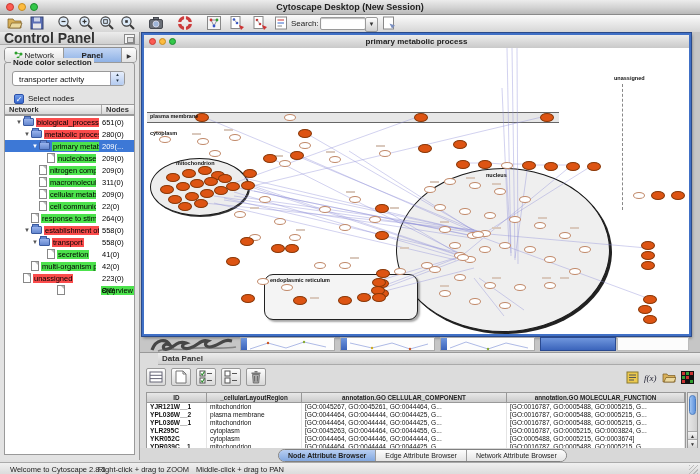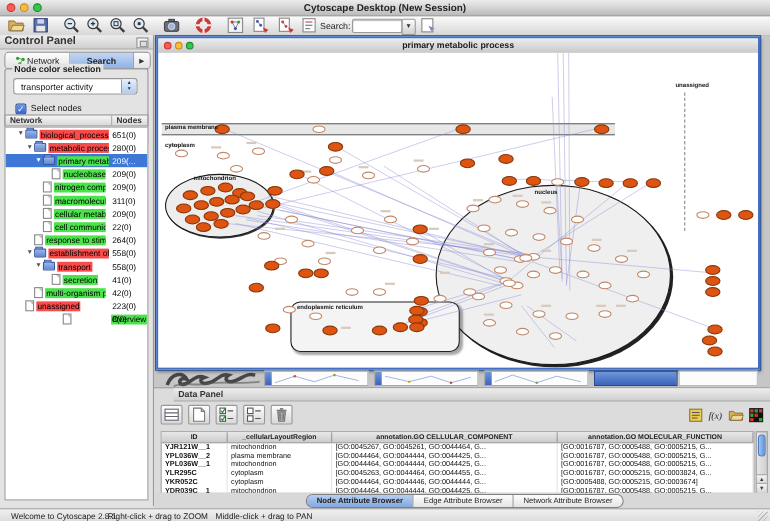--- a/index.html
+++ b/index.html
@@ -19,21 +19,21 @@
   .tbtn{position:absolute;top:0px;width:18px;height:16px;display:flex;align-items:center;justify-content:center;}
   #search-label{position:absolute;left:291px;top:4px;font-size:8px;color:#222;}
   #search-input{position:absolute;left:320px;top:2px;width:44px;height:11px;background:#fff;
     border:1px solid #9a9a9a;border-radius:2px;box-shadow:inset 0 1px 1px #bbb;}
   #search-combo{position:absolute;left:365px;top:2px;width:11px;height:13px;background:linear-gradient(#fdfdfd,#cfcfcf);
     border:1px solid #9a9a9a;border-radius:2px;font-size:6px;text-align:center;line-height:12px;color:#333;}
   
   #control-panel{left:0;top:32px;width:139px;height:428px;background:#e3e3e3;border-right:1px solid #9a9a9a;}
   #cp-header{position:absolute;left:0;top:0;width:139px;height:12px;background:linear-gradient(#ededed,#cfcfcf);
     border-bottom:1px solid #aaa;}
-  #cp-title{font-size:10px;font-weight:bold;color:#333;padding-left:4px;line-height:12px;}
+  #cp-title{font-size:14px;font-weight:bold;color:#333;padding-left:4px;line-height:12px;}
   .float-icon{position:absolute;top:2px;width:9px;height:8px;border:1px solid #888;background:#f6f6f6;}
   .float-icon:before{content:"";position:absolute;left:2px;top:2px;width:5px;height:4px;border:1px solid #888;background:#ddd;}
   #cp-tabs{position:absolute;left:4px;top:15px;width:131px;height:14px;display:flex;border:1px solid #8f8f8f;
     border-radius:4px;overflow:hidden;background:#f4f4f4;}
   .cp-tab{flex:1;display:flex;align-items:center;justify-content:center;font-size:8px;color:#222;
     border-right:1px solid #9a9a9a;background:linear-gradient(#fdfdfd,#e2e2e2);}
   .cp-tab.selected{background:linear-gradient(#c3d6f4,#8fb2e6);font-weight:bold;}
   #cp-tab-arrow{width:14px;display:flex;align-items:center;justify-content:center;font-size:6px;color:#333;
     background:linear-gradient(#fdfdfd,#e2e2e2);}
   #group-box{position:absolute;left:4px;top:30px;width:129px;height:70px;border:1px solid #9a9a9a;border-radius:3px;}
@@ -260,21 +260,21 @@
       <svg width="9" height="9" style="margin-right:2px">
           <circle cx="2" cy="2" r="1.5" fill="#2ca02c"></circle>
           <circle cx="7" cy="3" r="1.5" fill="#2ca02c"></circle>
           <circle cx="4" cy="7" r="1.5" fill="#2ca02c"></circle>
           <line x1="2" y1="2" x2="7" y2="3" stroke="#2ca02c" stroke-width="0.7"></line>
           <line x1="7" y1="3" x2="4" y2="7" stroke="#2ca02c" stroke-width="0.7"></line>
         </svg>
       <span>Network</span>
     </div>
     <div class="cp-tab selected">
-      <span>Search</span>
+      <span>Panel</span>
     </div>
     <div id="cp-tab-arrow">▶</div>
   </div>
   <div id="group-box">
     <div id="group-legend">Node color selection</div>
     <div id="node-color-select">
       <span>transporter activity</span>
       <div id="select-cap">
           <span>▲</span>
           <span>▼</span>

